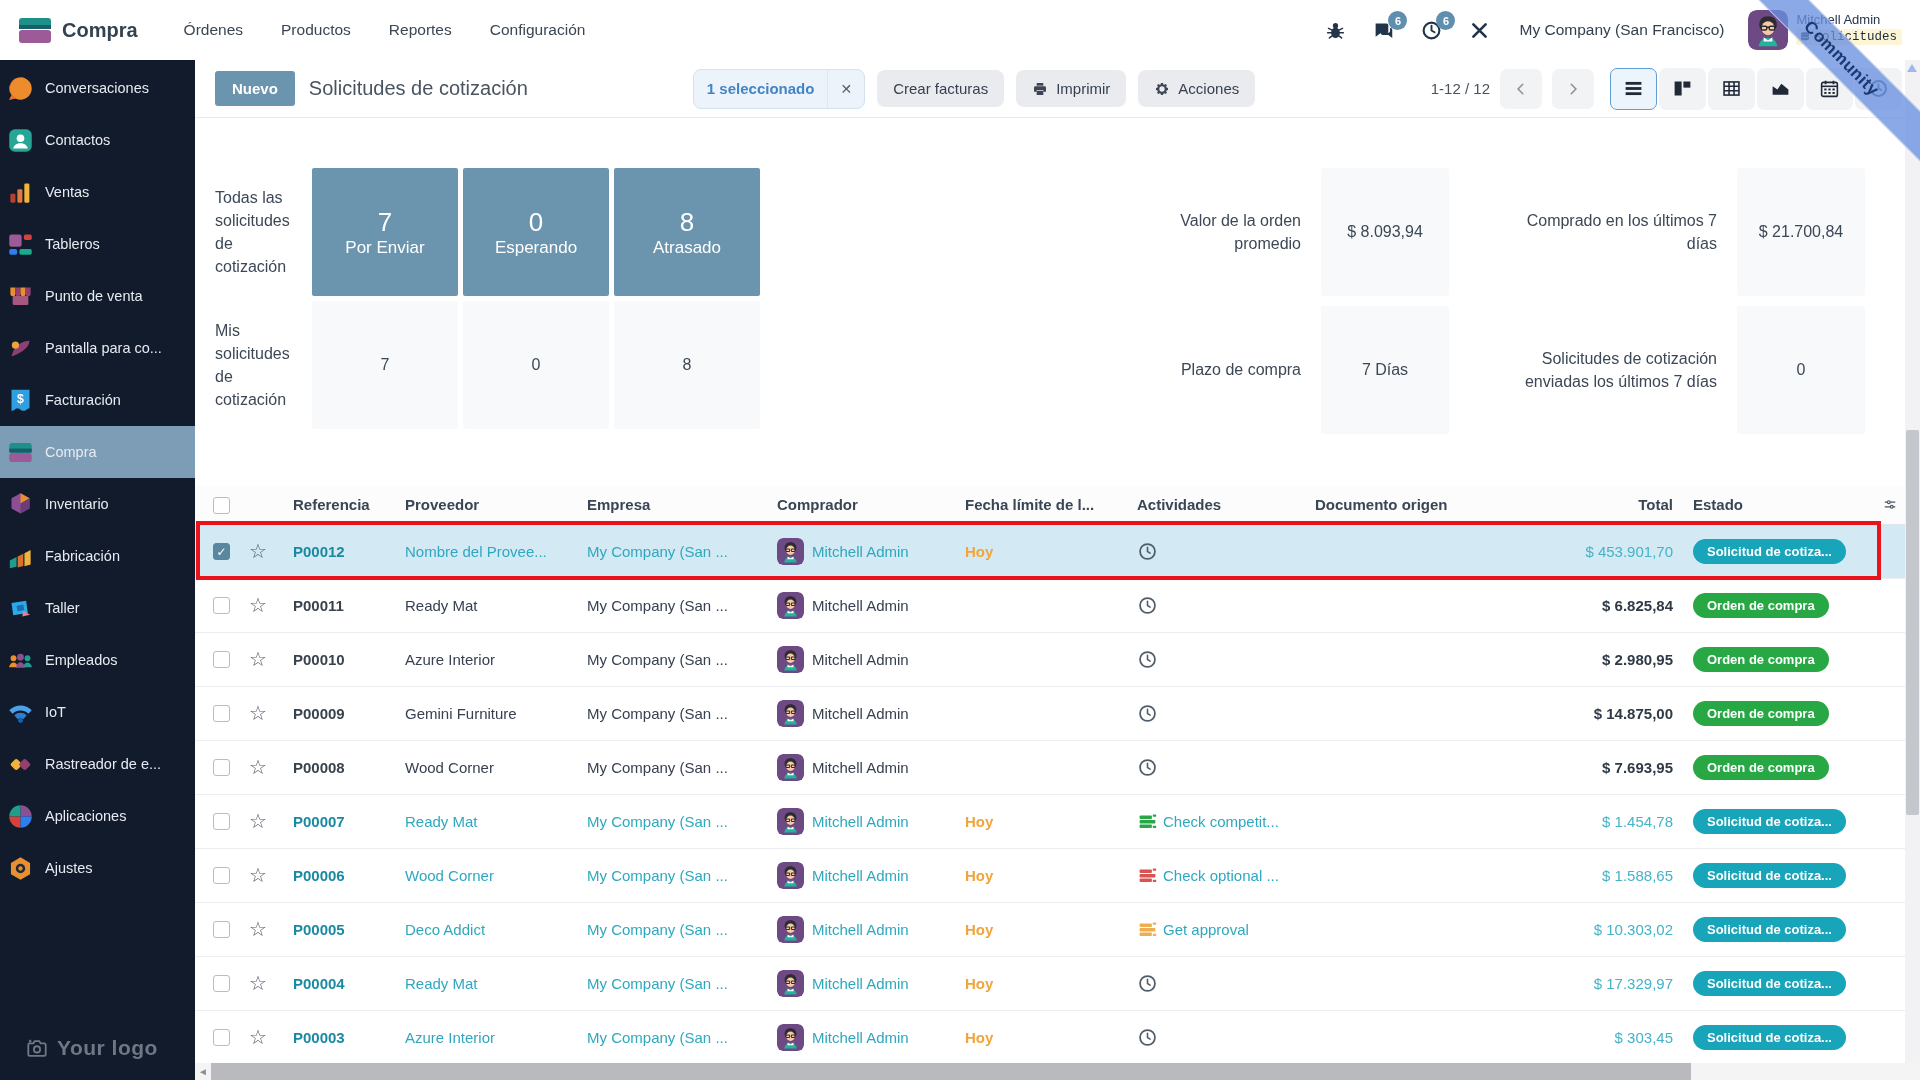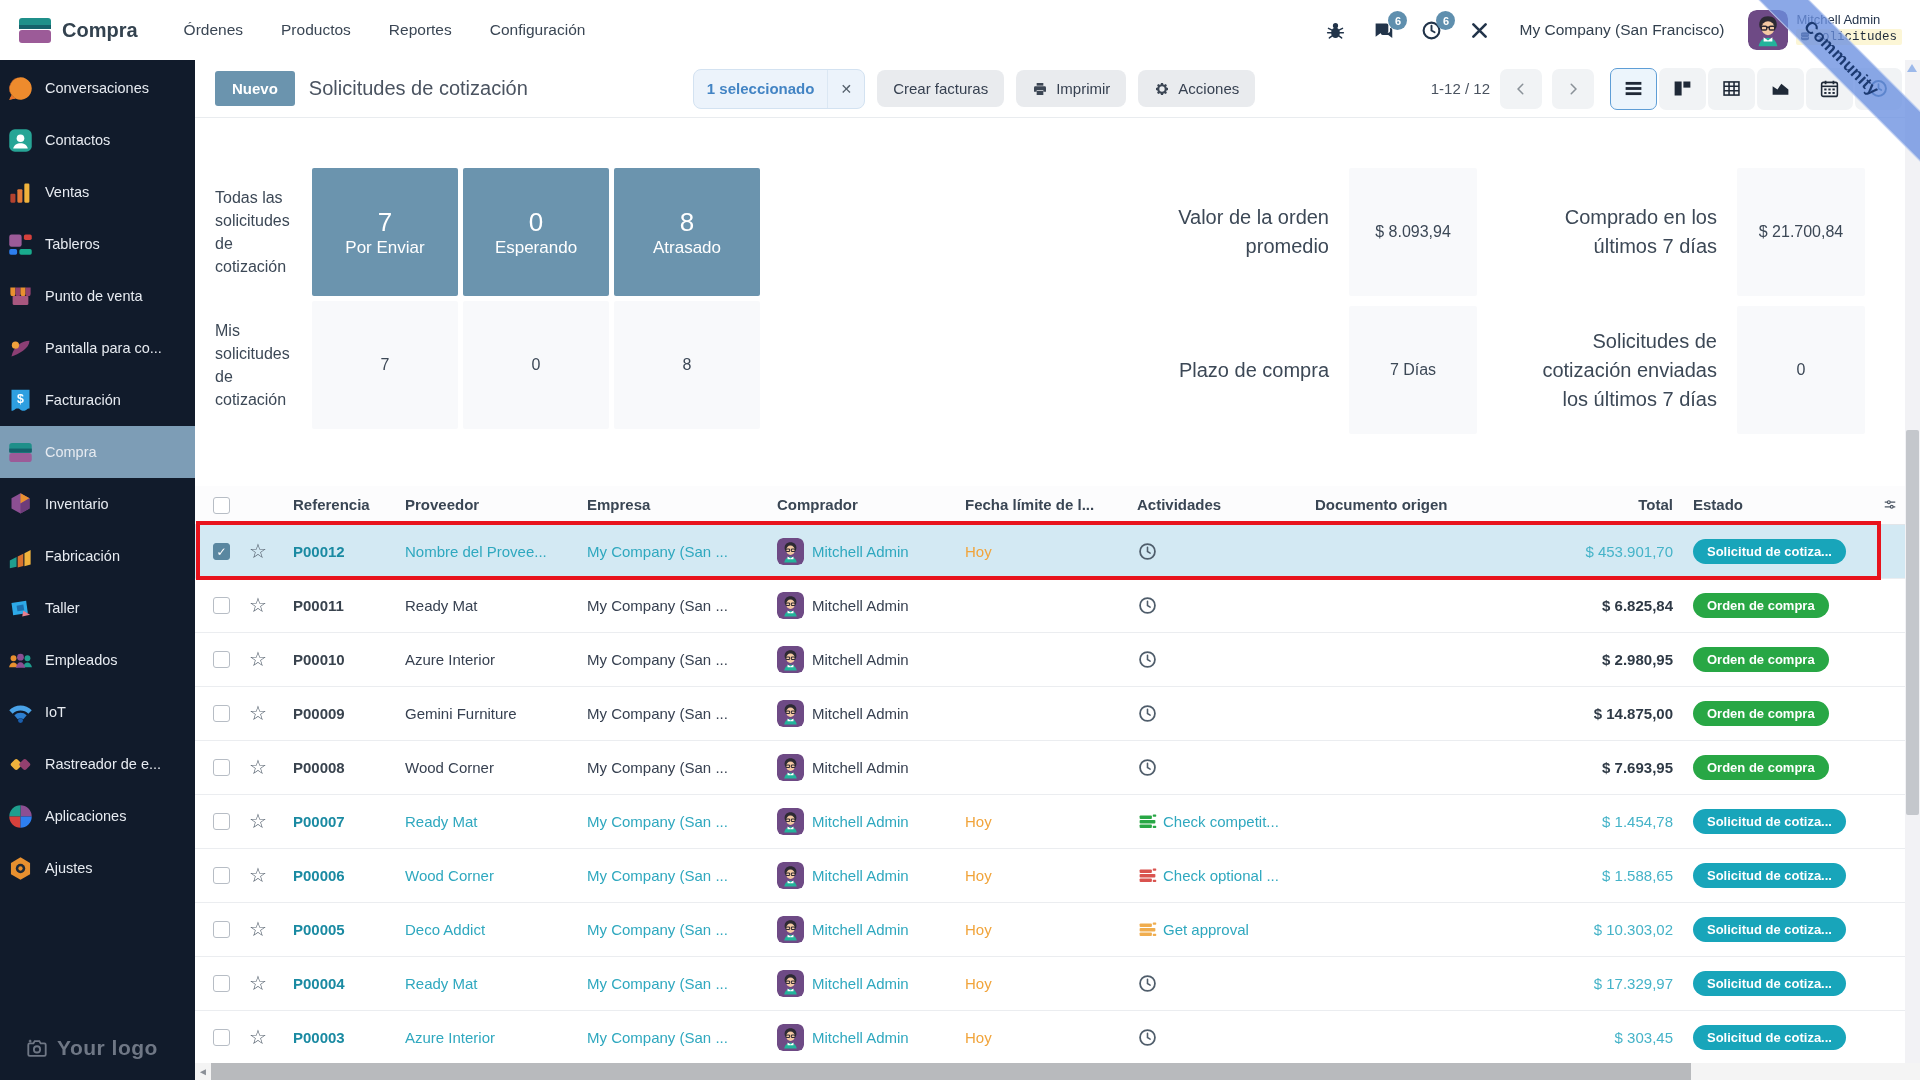--- a/index.html
+++ b/index.html
@@ -67,22 +67,22 @@
   .dash-left { display:grid; grid-template-columns:92px repeat(3,146px); grid-template-rows:128px 128px; column-gap:5px; row-gap:5px; }
   .dash-row-label { display:flex; align-items:center; font-size:16px; color:#3c4856; line-height:1.45; }
   .tile { display:flex; flex-direction:column; align-items:center; justify-content:center; cursor:pointer; border-radius:2px; }
   .tile-strong { color:#fff; background:#6b94ae; }
   .tile-strong .tile-value { font-size:26px; line-height:1.25; }
   .tile-strong .tile-sub { font-size:17px; }
   .tile-light { background:#f8f9fb; color:#3c4856; }
   .tile-light .tile-value { font-size:16px; }
   .kpis { margin-left:auto; display:flex; flex-direction:column; gap:10px; }
   .kpi-row { display:flex; align-items:center; justify-content:flex-end; gap:20px; height:128px; }
-  .kpi-label { width:175px; text-align:right; font-size:20px; color:#3c4856; line-height:1.45; }
-  .kpi-label.wide { width:200px; margin-left:20px; }
+  .kpi-label { width:175px; text-align:right; font-size:16px; color:#3c4856; line-height:1.45; }
+  .kpi-label.wide { width:200px; margin-left:48px; }
   .kpi-tile { width:128px; height:128px; background:#f8f9fb; display:flex; align-items:center; justify-content:center; font-size:16px; color:#3c4856; cursor:pointer; border-radius:2px; }
 
   
   .table-wrap { position:relative; }
   table { width:1710px; border-collapse:collapse; table-layout:fixed; }
   thead th { height:38px; font-size:15px; font-weight:700; color:#3a4654; text-align:left; background:#fcfcfd; border-bottom:1px solid #e2e5e9; padding:0 8px; white-space:nowrap; overflow:hidden; text-overflow:ellipsis; cursor:pointer; }
   thead th.num { text-align:right; padding-right:12px; }
   tbody td { height:54px; font-size:15px; color:#374151; border-bottom:1px solid #ebedf0; padding:0 8px; white-space:nowrap; overflow:hidden; text-overflow:ellipsis; background:#fff; }
   tr.selected td { background:#d3e9f3; }
   .col-cb { padding-left:18px !important; }
@@ -92,21 +92,21 @@
   .cb.checked .tick { display:block; }
   .star { font-size:20px; color:#55616e; cursor:pointer; }
   .ref { font-weight:700; }
   tr.po .ref { color:#39434e; }
   tr.rfq .ref { color:#1a8aa2; }
   tr.po .txt { color:#374151; }
   tr.rfq .txt { color:#2fa8bf; }
   .col-buyer .cellflex { display:flex; align-items:center; gap:8px; }
   .row-avatar { width:27px; height:27px; border-radius:6px; overflow:hidden; flex:0 0 auto; }
   .row-avatar svg { width:100%; height:100%; display:block; }
-  .hoy { font-weight:400; }
+  .hoy { font-weight:700; }
   .activity-cell .cellflex { display:flex; align-items:center; gap:5px; }
   .act-clock, .act-list { display:none; width:21px; height:21px; }
   .act-clock svg, .act-list svg { width:21px; height:21px; }
   .act-label { display:none; color:#2fa8bf; }
   .col-total { text-align:right; padding-right:12px !important; }
   tr.po .total { font-weight:700; color:#2f3a46; }
   tr.rfq .total { color:#45b3c8; }
   .state-badge { display:inline-block; color:#fff; font-size:13px; font-weight:700; padding:5px 14px; border-radius:20px; }
   .col-settings-icon { display:flex; justify-content:center; align-items:center; cursor:pointer; }
   .red-annotation { position:absolute; left:1px; top:35px; height:59px; width:1685px; border:4px solid #e8131c; pointer-events:none; z-index:6; }

